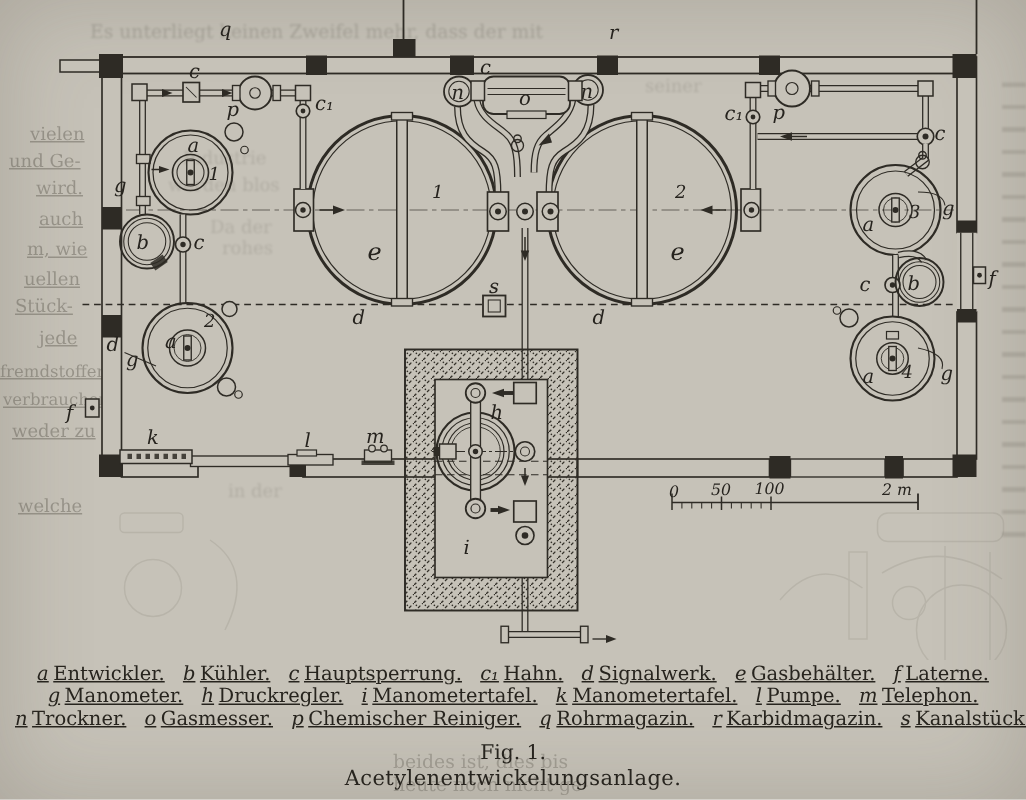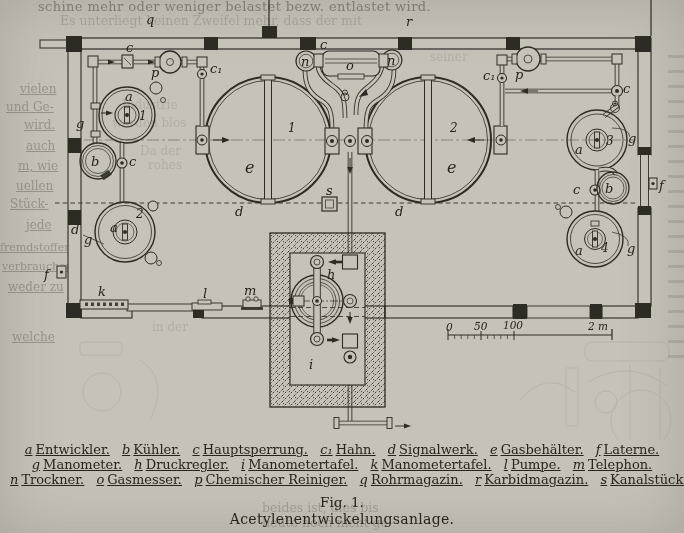--- a/index.html
+++ b/index.html
@@ -44,21 +44,20 @@
   .cap-item{margin:18px 4px;text-decoration:underline;}
   .cap-item i{font-style:italic;margin-right:3px;}
   .fig-label{font-weight:normal;font-size:13.5px;margin-top:6px;}
   .fig-title{font-size:14px;margin-top:1px;letter-spacing:.3px;}
 </style>
 </head>
 <body>
 
 <div class="page">
 
-  <div class="ghost g-top1">schine mehr oder weniger belastet bezw. entlastet wird.</div>
   <div class="ghost g-top2">Es unterliegt keinen Zweifel mehr, dass der mit</div>
 
   <div class="ghost g-left" style="left:20px;top:82px">vielen</div>
   <div class="ghost g-left" style="left:6px;top:100px">und Ge-</div>
   <div class="ghost g-left" style="left:24px;top:118px">wird.</div>
   <div class="ghost g-left" style="left:26px;top:139px">auch</div>
   <div class="ghost g-left" style="left:18px;top:159px">m, wie</div>
   <div class="ghost g-left" style="left:16px;top:179px">uellen</div>
   <div class="ghost g-left" style="left:10px;top:197px">Stück-</div>
   <div class="ghost g-left" style="left:26px;top:218px">jede</div>

